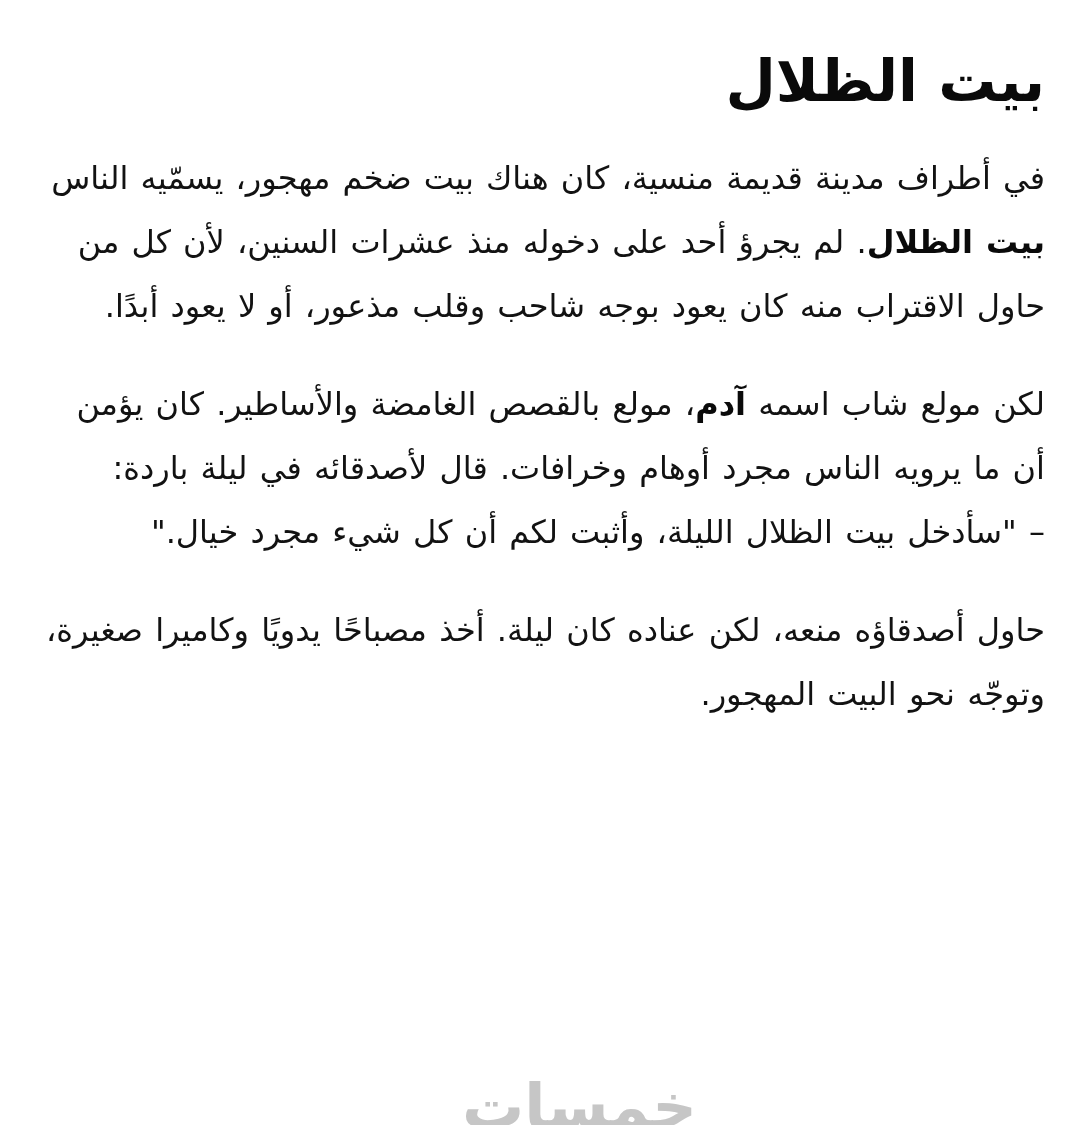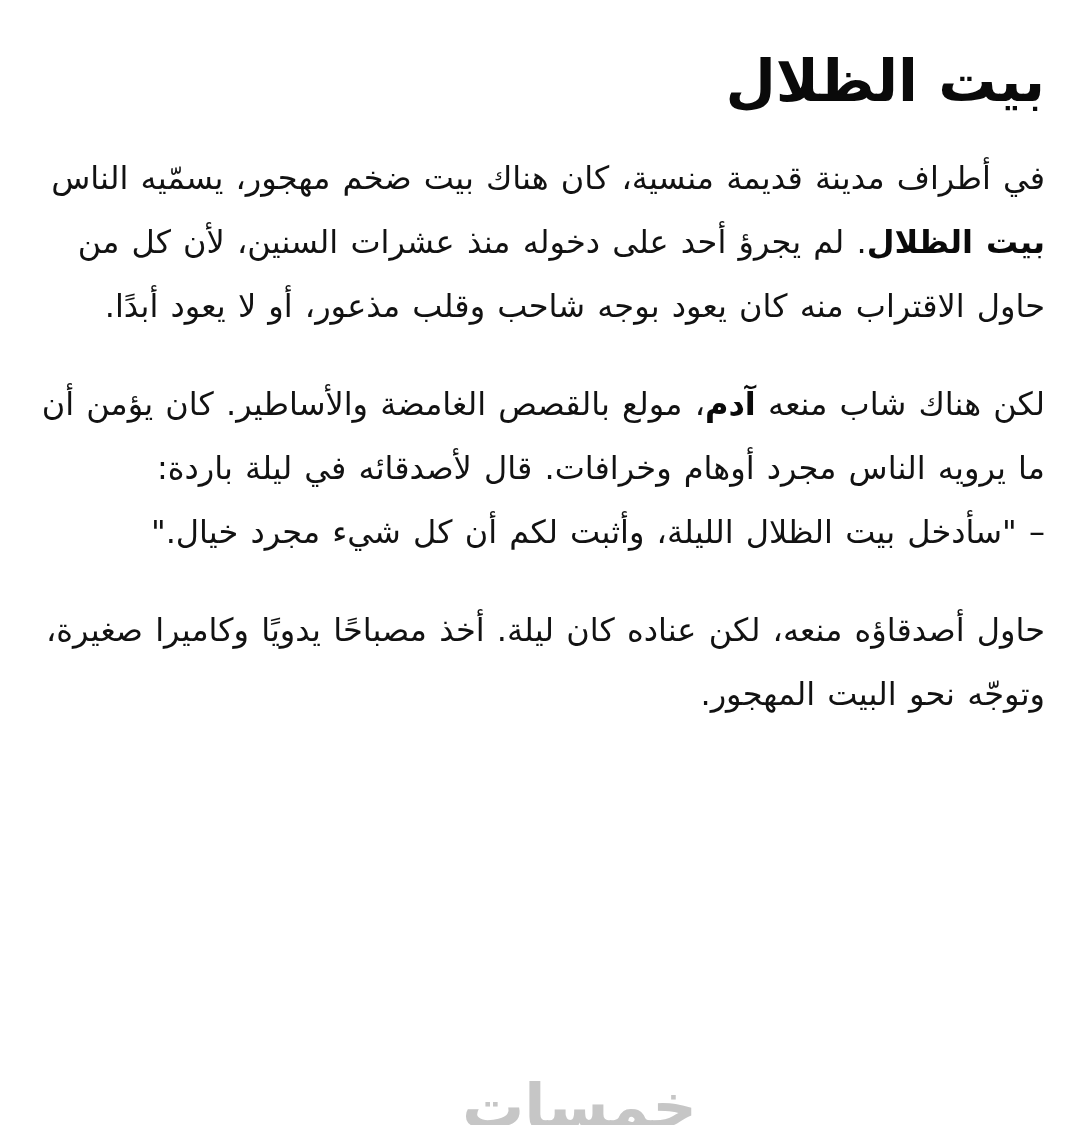--- a/index.html
+++ b/index.html
@@ -58,19 +58,19 @@
   }
 </style>
 </head>
 <body>
 
 <div class="page">
   <div class="doc">
     <h1 class="title">بيت الظلال</h1>
     <div id="paragraphs">
         <p class="para"><span>في أطراف مدينة قديمة منسية، كان هناك بيت ضخم مهجور، يسمّيه الناس </span><span class="bold">بيت الظلال</span><span>. لم يجرؤ أحد على دخوله منذ عشرات السنين، لأن كل من حاول الاقتراب منه كان يعود بوجه شاحب وقلب مذعور، أو لا يعود أبدًا.</span></p>
-        <p class="para"><span>لكن هناك شاب منعه </span><span class="bold">آدم</span><span>، مولع بالقصص الغامضة والأساطير. كان يؤمن أن ما يرويه الناس مجرد أوهام وخرافات. قال لأصدقائه في ليلة باردة:</span><br><span>– "سأدخل بيت الظلال الليلة، وأثبت لكم أن كل شيء مجرد خيال."</span></p>
+        <p class="para"><span>لكن مولع شاب اسمه </span><span class="bold">آدم</span><span>، مولع بالقصص الغامضة والأساطير. كان يؤمن أن ما يرويه الناس مجرد أوهام وخرافات. قال لأصدقائه في ليلة باردة:</span><br><span>– "سأدخل بيت الظلال الليلة، وأثبت لكم أن كل شيء مجرد خيال."</span></p>
         <p class="para"><span>حاول أصدقاؤه منعه، لكن عناده كان ليلة. أخذ مصباحًا يدويًا وكاميرا صغيرة، وتوجّه نحو البيت المهجور.</span></p>
       </div>
   </div>
 
   <div class="watermark" style="color: rgb(198, 198, 198);">خمسات</div>
 </div>
 
 </body></html>

